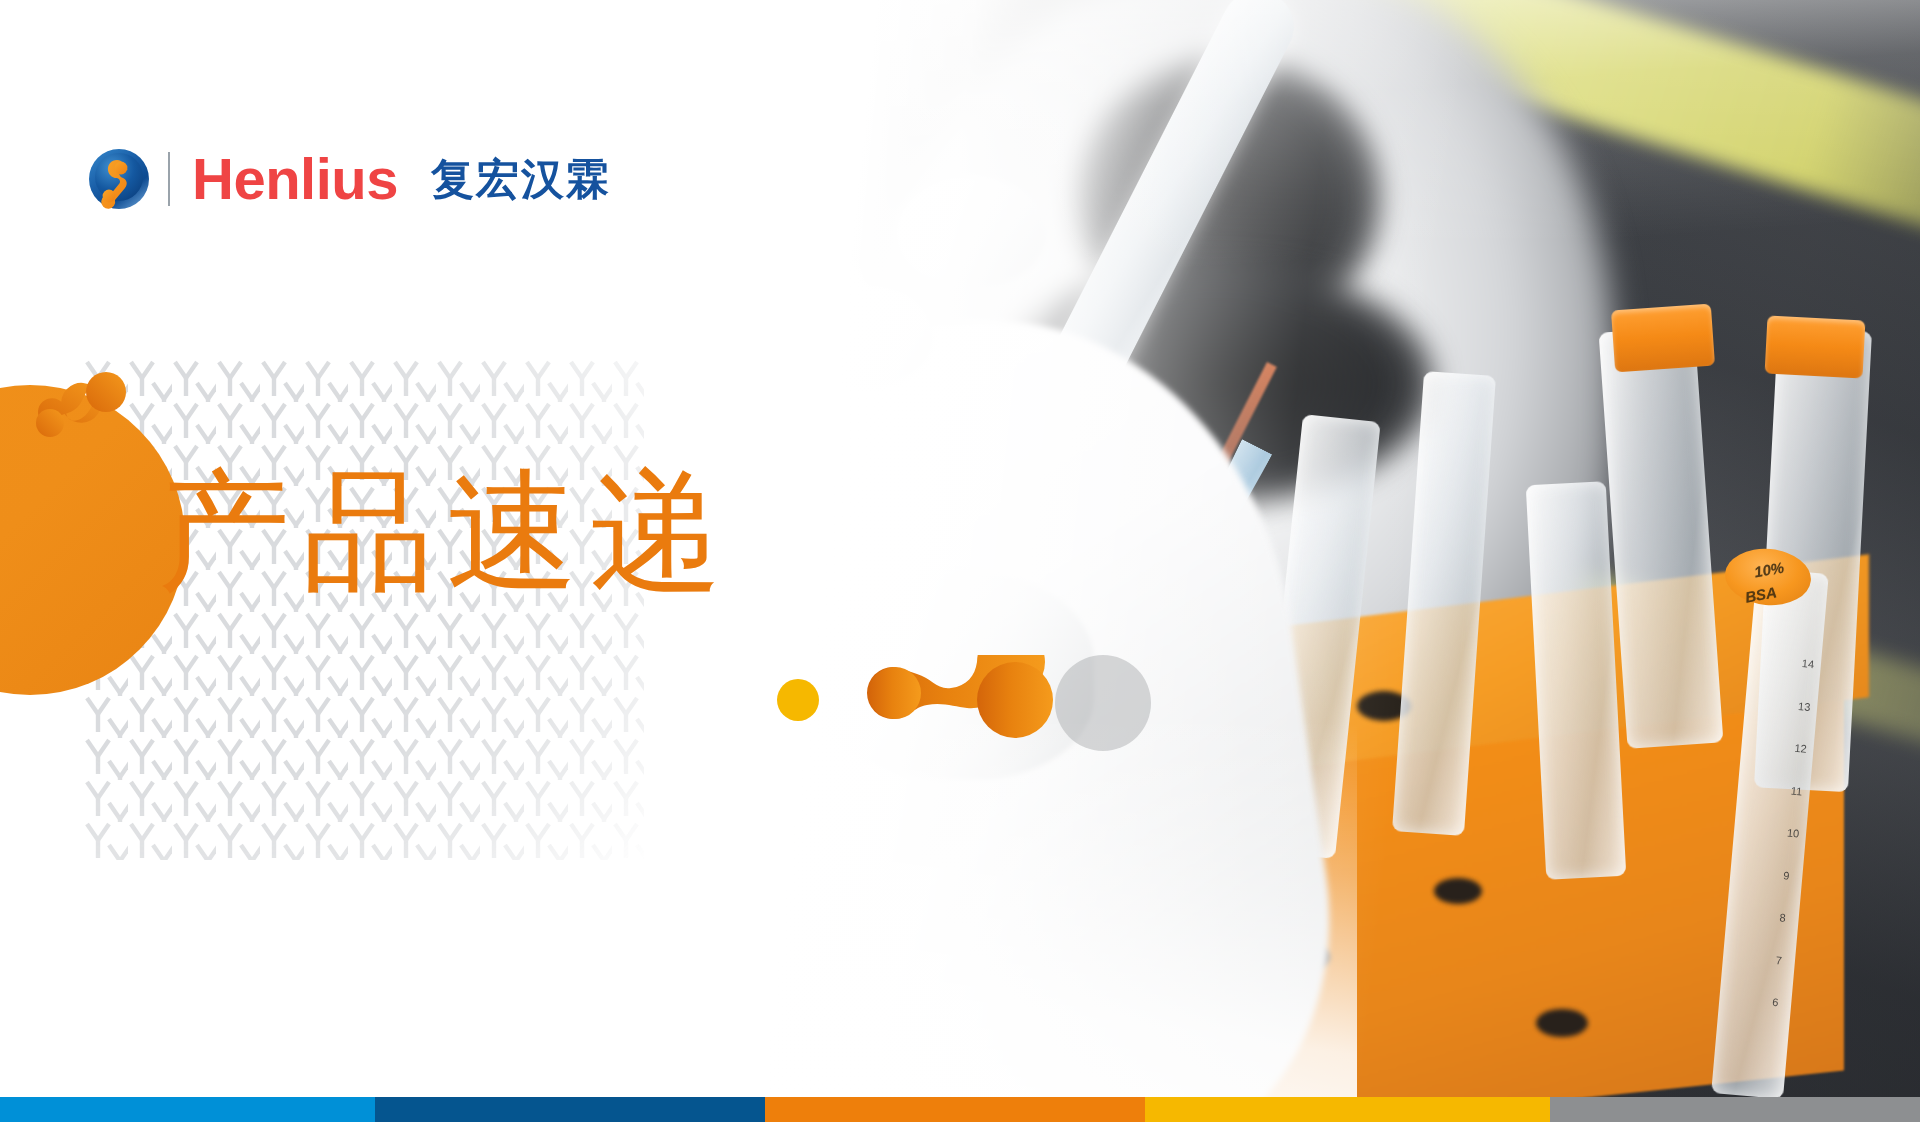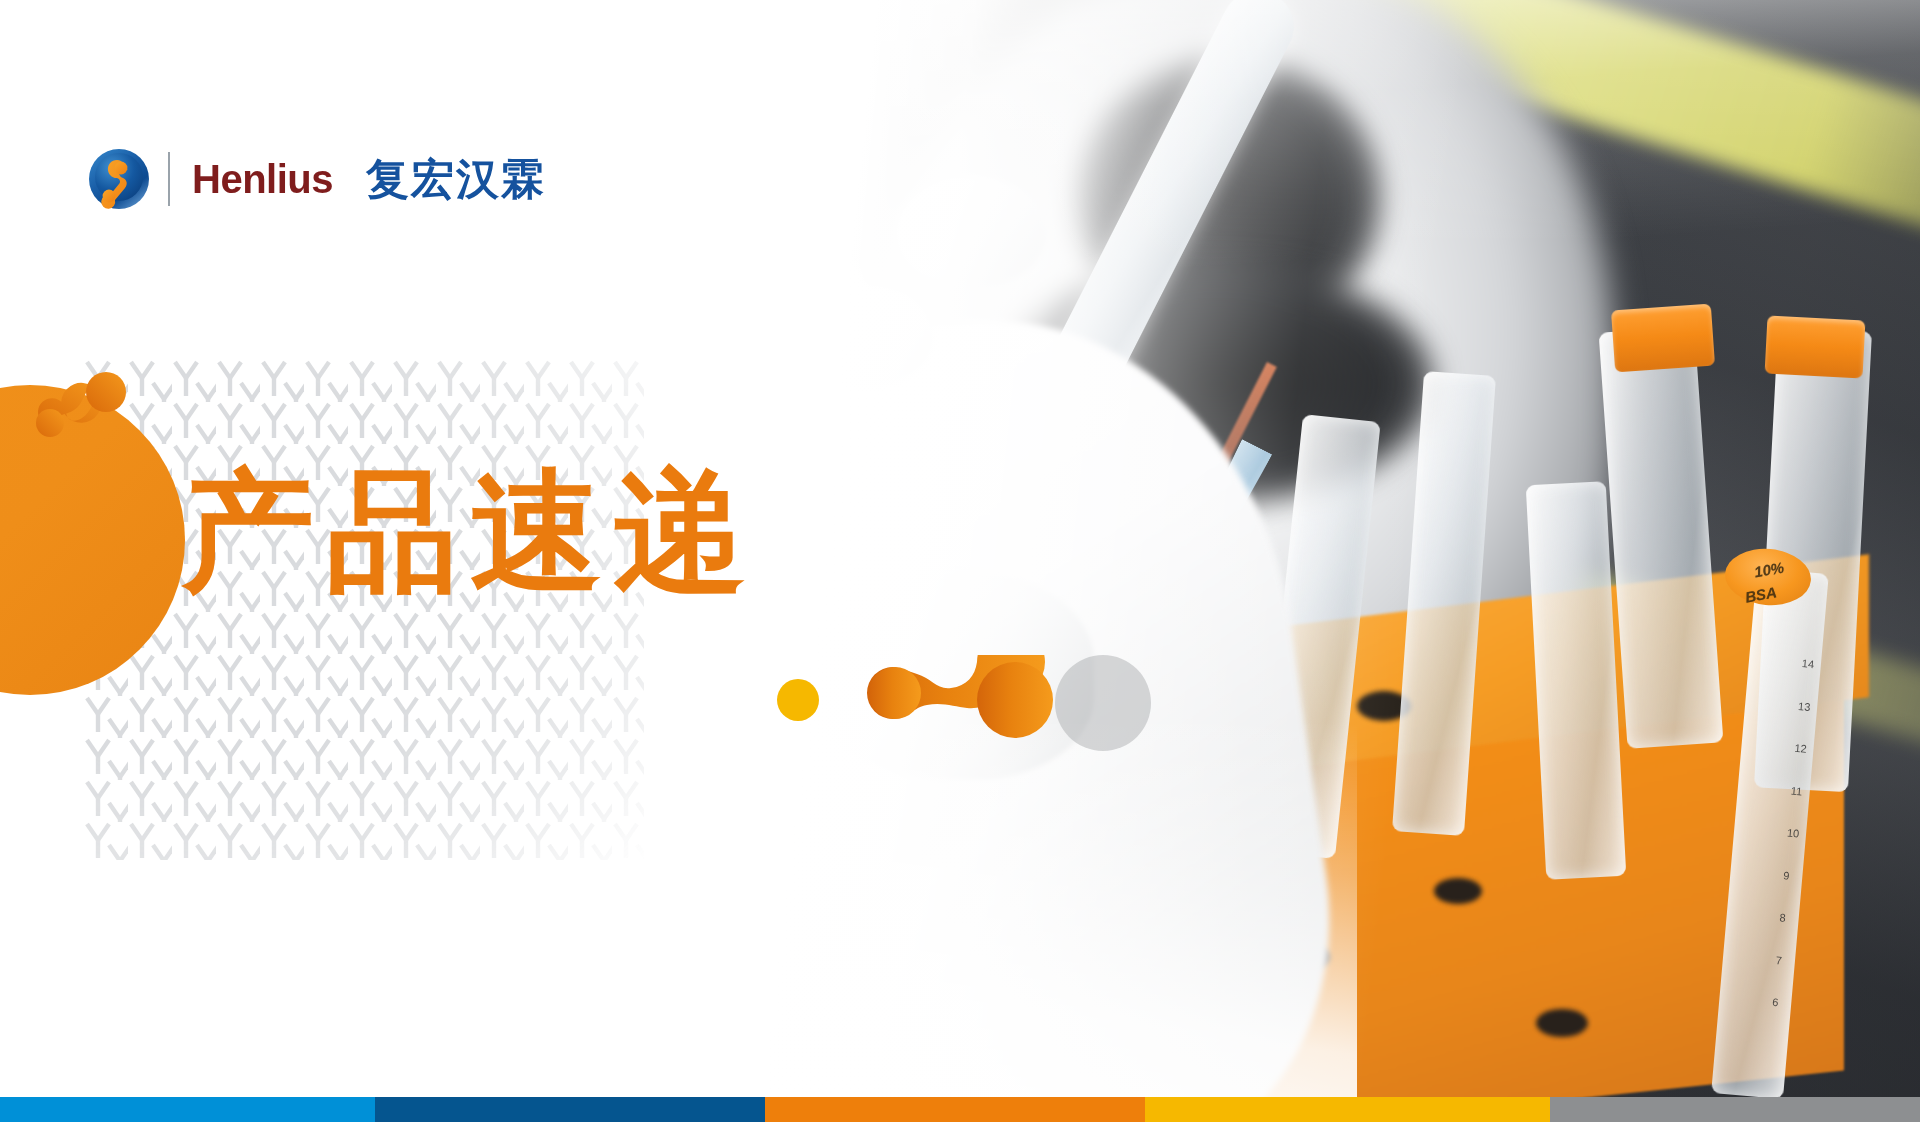--- a/index.html
+++ b/index.html
@@ -112,29 +112,29 @@
   .mol-big   { position:absolute; left:855px; top:655px; width:220px; height:90px; }
   .dot-yellow { position:absolute; left:777px; top:679px; width:42px; height:42px;
       border-radius:50%; background:#f6b800; }
   .dot-grey { position:absolute; left:1055px; top:655px; width:96px; height:96px;
       border-radius:50%; background:rgba(150,152,155,.38); }
 
   
   .logo { position:absolute; left:88px; top:148px; display:flex; align-items:center; gap:0; }
   .logo-mark { width:62px; height:62px; flex:none; }
   .logo-div { width:2px; height:54px; background:#9aa3ab; margin:0 22px 0 18px; flex:none; }
-  .logo-en { font-size:40px; font-weight:bold; color:#7f1d1d; letter-spacing:-.5px;
+  .logo-en { font-size:58px; font-weight:bold; color:#ef4444; letter-spacing:-.5px;
              line-height:1; font-family:"Liberation Sans",sans-serif; }
   .logo-cn { font-size:43px; font-weight:bold; color:#15529e; margin-left:33px;
              letter-spacing:2px; line-height:1; font-family:"DejaVu Sans","Liberation Sans",sans-serif; }
 
   
-  .title-cn { position:absolute; left:158px; top:465px; font-size:132px; font-weight:bold;
+  .title-cn { position:absolute; left:158px; top:465px; font-size:132px; font-weight:normal;
       color:#ea7b0e; letter-spacing:12px; line-height:1;
-      font-family:"DejaVu Sans","Liberation Sans",sans-serif; white-space:nowrap;margin-left:24px; }
+      font-family:"DejaVu Sans","Liberation Sans",sans-serif; white-space:nowrap; }
   .title-en { position:absolute; left:182px; top:640px; font-size:60px; font-weight:bold;
       font-style:italic; color:#7d7f82; letter-spacing:.5px; line-height:1;
       font-family:"Liberation Sans",sans-serif; white-space:nowrap; }
 
   
   .bottom-bar { position:absolute; left:0; bottom:0; width:1920px; height:25px; display:flex; }
   .bb-seg { height:100%; }
 </style>
 </head>
 <body>

